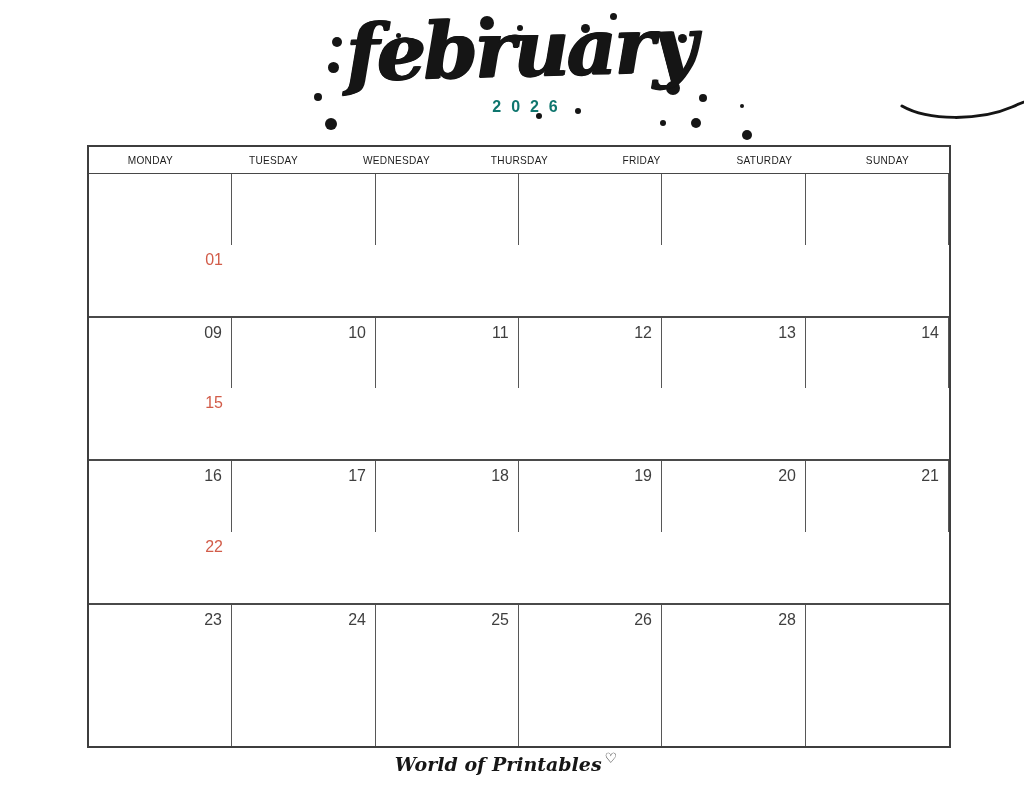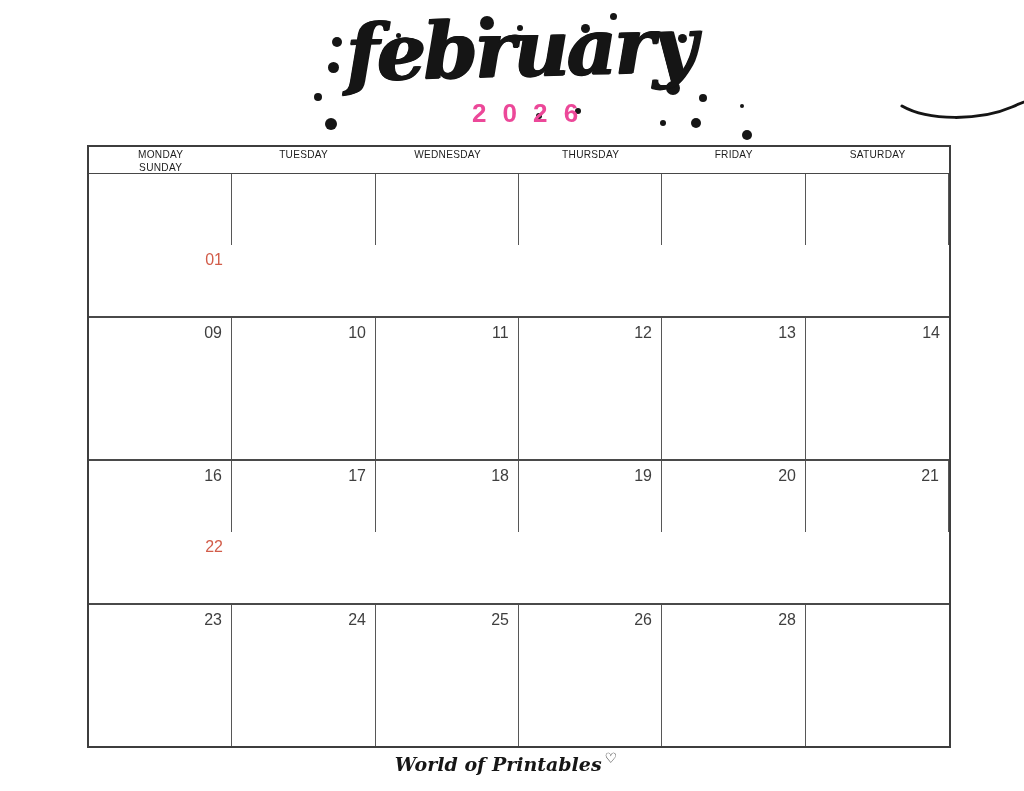--- a/index.html
+++ b/index.html
@@ -25,41 +25,41 @@
     color: #151515;
     text-align: center;
     letter-spacing: -3px;
     text-shadow: 1.3px 0 0 #151515, 0 0.7px 0 #151515, -0.6px 0 0 #151515;
     transform: rotate(-1.5deg);
     user-select: none;
   }
   .year-label {
     position: absolute; left: 100px; top: 90px; width: 220px;
     text-align: center;
-    font-size: 26px; font-weight: 600;
+    font-size: 16px; font-weight: 600;
     letter-spacing: 0.62em; text-indent: 0.62em;
-    color: #ec4899;
+    color: #0f766e;
   }
   .swash { position: absolute; left: 585px; top: 82px; pointer-events: none; }
 
   
   .dots-layer { position: absolute; inset: 0; pointer-events: none; }
   .dot { position: absolute; background: #151515; border-radius: 50%; }
 
   
   .cal-grid {
     position: absolute; left: 87px; top: 145px;
     width: 864px; height: 603px;
     border: 2px solid #3e3e3e;
     background: #ffffff;
     display: flex; flex-direction: column;
   }
   .header-row {
     flex: 0 0 27px;
-    display: grid; grid-template-columns: repeat(6, 1fr);
+    display: grid; grid-template-columns: repeat(7, 1fr);
     align-items: center;
     border-bottom: 1.5px solid #474747;
   }
   .header-cell {
     text-align: center;
     font-size: 11px; font-weight: 500;
     color: #1d1d1d; letter-spacing: 0.3px;
     transform: scaleX(0.92);
     white-space: nowrap;
   }
@@ -172,20 +172,23 @@
         </div>
       <div class="date-cell">
           <span class="day-num">12</span>
         </div>
       <div class="date-cell">
           <span class="day-num">13</span>
         </div>
       <div class="date-cell">
           <span class="day-num">14</span>
         </div>
+      <div class="date-cell sun">
+          <span class="day-num">15</span>
+        </div>
     </div>
 
     <div class="week-row">
       <div class="date-cell">
           <span class="day-num">16</span>
         </div>
       <div class="date-cell">
           <span class="day-num">17</span>
         </div>
       <div class="date-cell">

